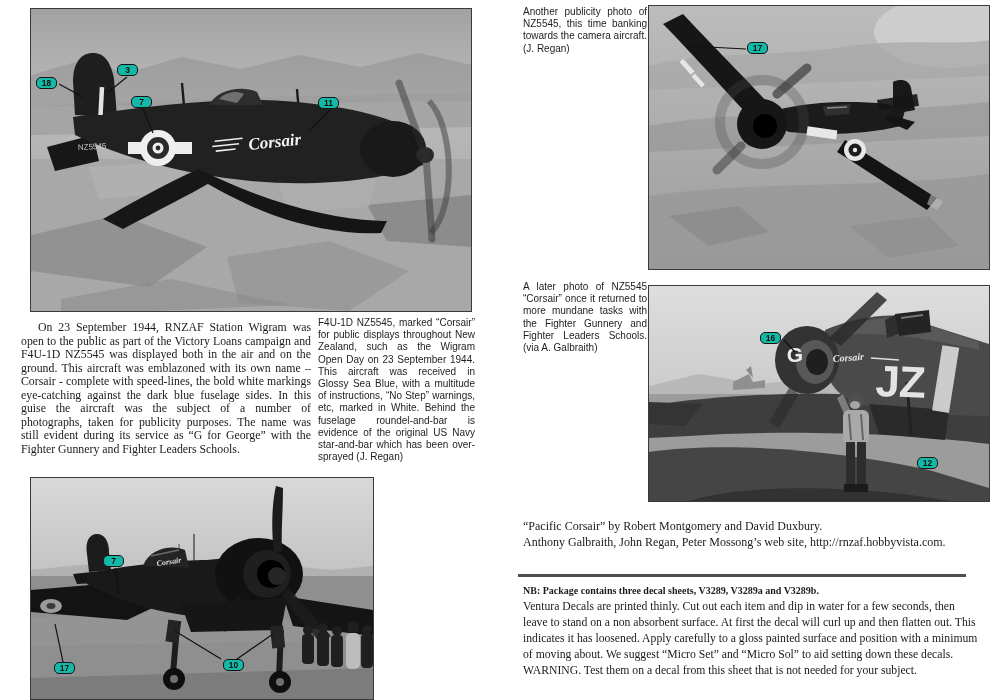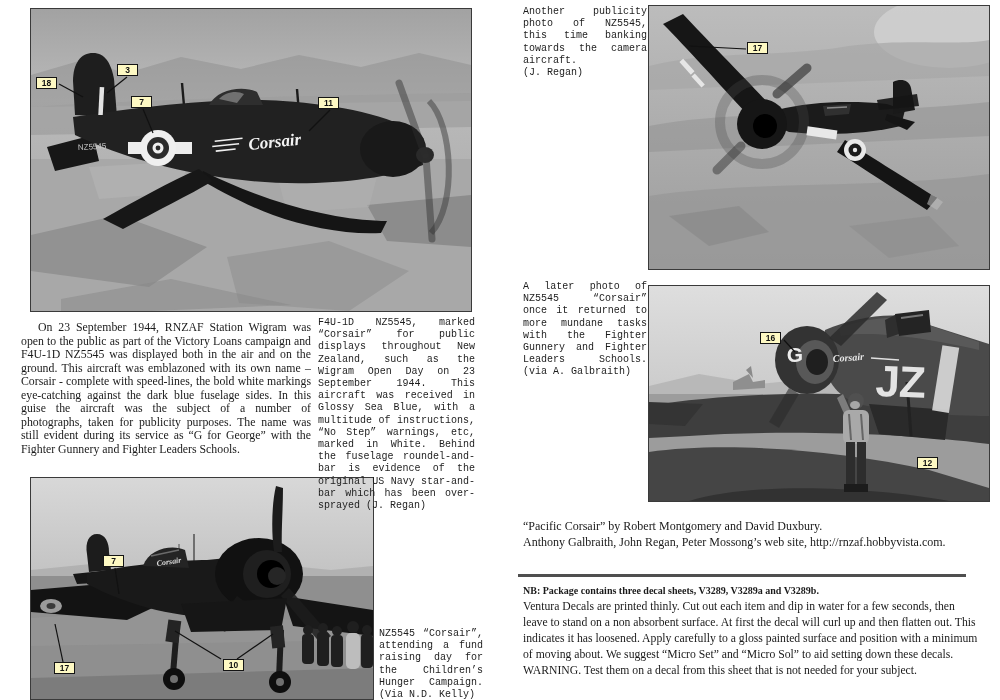--- a/index.html
+++ b/index.html
@@ -5,26 +5,26 @@
   html,body{margin:0;padding:0;background:#e8e8e8;}
   .page{position:relative;width:1000px;height:700px;background:#ffffff;overflow:hidden;
         font-family:"Liberation Serif",serif;color:#1a1a1a;}
   .photo{position:absolute;border:1px solid #3a3a3a;background:#b5b5b5;overflow:hidden;}
   .photo svg{position:absolute;left:0;top:0;display:block;}
   #photo1{left:30px;top:8px;width:440px;height:302px;}
   #photo2{left:30px;top:477px;width:342px;height:221px;}
   #photo3{left:648px;top:5px;width:340px;height:263px;}
   #photo4{left:648px;top:285px;width:340px;height:215px;}
   .callout{position:absolute;min-width:21px;height:12px;padding:0 3px;box-sizing:border-box;
-        background:#fef9c3;border:1.3px solid #141414;border-radius:0;
+        background:#14b8a6;border:1.3px solid #141414;border-radius:5px;
         font:bold 8.5px/11px "Liberation Sans",sans-serif;text-align:center;color:#111;z-index:4;}
   .txt{position:absolute;}
   .p-body{left:21px;top:321px;width:290px;font-size:11.8px;line-height:13.5px;
         text-align:justify;text-indent:17px;}
-  .cap{font-family:Liberation Mono, monospace;font-size:10px;line-height:12.2px;
+  .cap{font-family:Liberation Sans, sans-serif;font-size:10px;line-height:12.2px;
         text-align:justify;color:#1d1d1d;}
   .cap-photo1{left:318px;top:317px;width:157px;}
   .capR1{left:523px;top:6px;width:124px;white-space:pre-line;}
   .capR2{left:523px;top:281px;width:124px;}
   .cap-photo2{left:379px;top:628px;width:104px;}
   .refblock{left:523px;top:518px;width:452px;font-size:12px;line-height:16px;}
   .refblock .hd{font-weight:bold;font-size:12.3px;}
   .rule{position:absolute;left:518px;top:574px;width:448px;height:2.5px;background:#4f4f4f;}
   .nbblock{left:523px;top:583px;width:455px;font-size:11.7px;line-height:16px;}
   .nbblock .hd{font-weight:bold;font-size:10px;}
@@ -265,21 +265,20 @@
 
   <div class="txt p-body">On 23 September 1944, RNZAF Station Wigram was open to the public as part of the Victory Loans campaign and F4U-1D NZ5545 was displayed both in the air and on the ground. This aircraft was emblazoned with its own name – Corsair - complete with speed-lines, the bold white markings eye-catching against the dark blue fuselage sides. In this guise the aircraft was the subject of a number of photographs, taken for publicity purposes. The name was still evident during its service as “G for George” with the Fighter Gunnery and Fighter Leaders Schools.</div>
 
   <div class="txt cap cap-photo1">F4U-1D NZ5545, marked “Corsair” for public displays throughout New Zealand, such as the Wigram Open Day on 23 September 1944. This aircraft was received in Glossy Sea Blue, with a multitude of instructions, “No Step” warnings, etc, marked in White. Behind the fuselage roundel-and-bar is evidence of the original US Navy star-and-bar which has been over-sprayed (J. Regan)</div>
 
   <div class="txt cap capR1">Another publicity photo of NZ5545, this time banking towards the camera aircraft.
 (J. Regan)</div>
 
   <div class="txt cap capR2">A later photo of NZ5545 “Corsair” once it returned to more mundane tasks with the Fighter Gunnery and Fighter Leaders Schools. (via A. Galbraith)</div>
 
-  <div class="txt cap cap-photo2">NZ5545 “Corsair”, attending a fund raising day for the Children’s Hunger Campaign. (Via N.D. Kelly)</div>
 
   <div class="txt refblock">
     <div>“Pacific Corsair” by Robert Montgomery and David Duxbury.</div>
     <div>Anthony Galbraith, John Regan, Peter Mossong’s web site, http://rnzaf.hobbyvista.com.</div>
   </div>
 
   <div class="rule"></div>
 
   <div class="txt nbblock">
     <div class="hd">NB: Package contains three decal sheets, V3289, V3289a and V3289b.</div>

